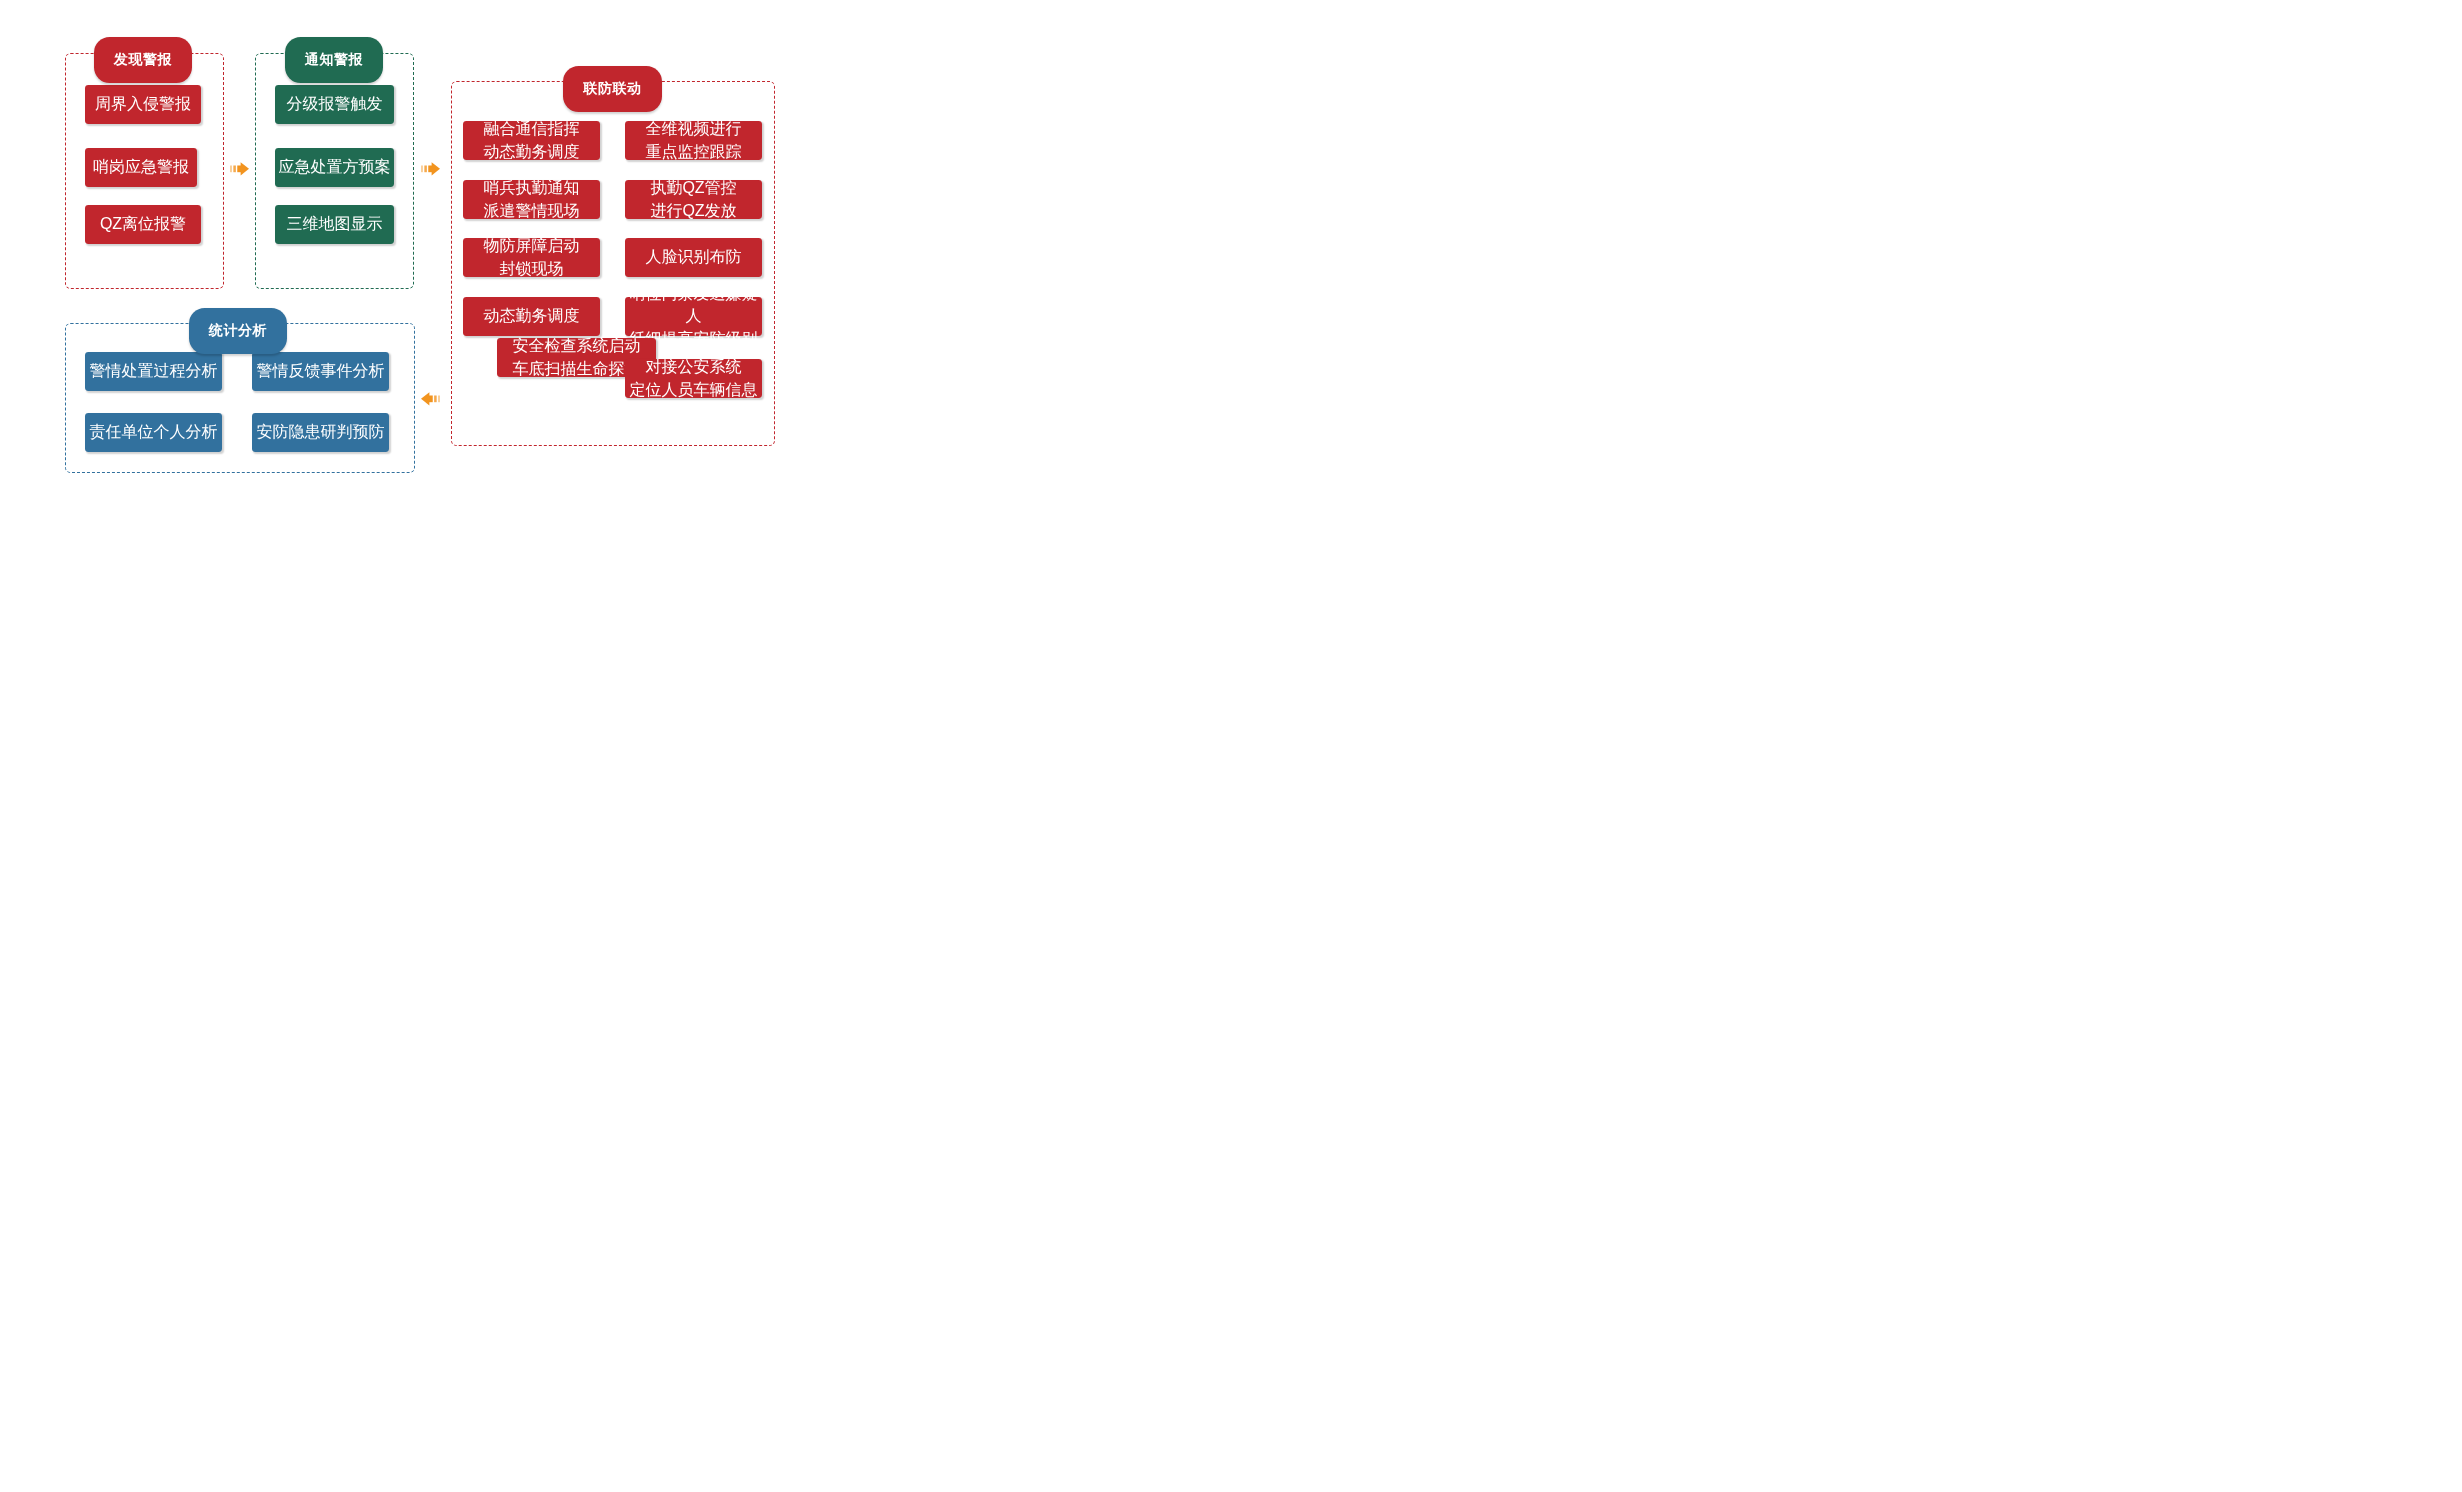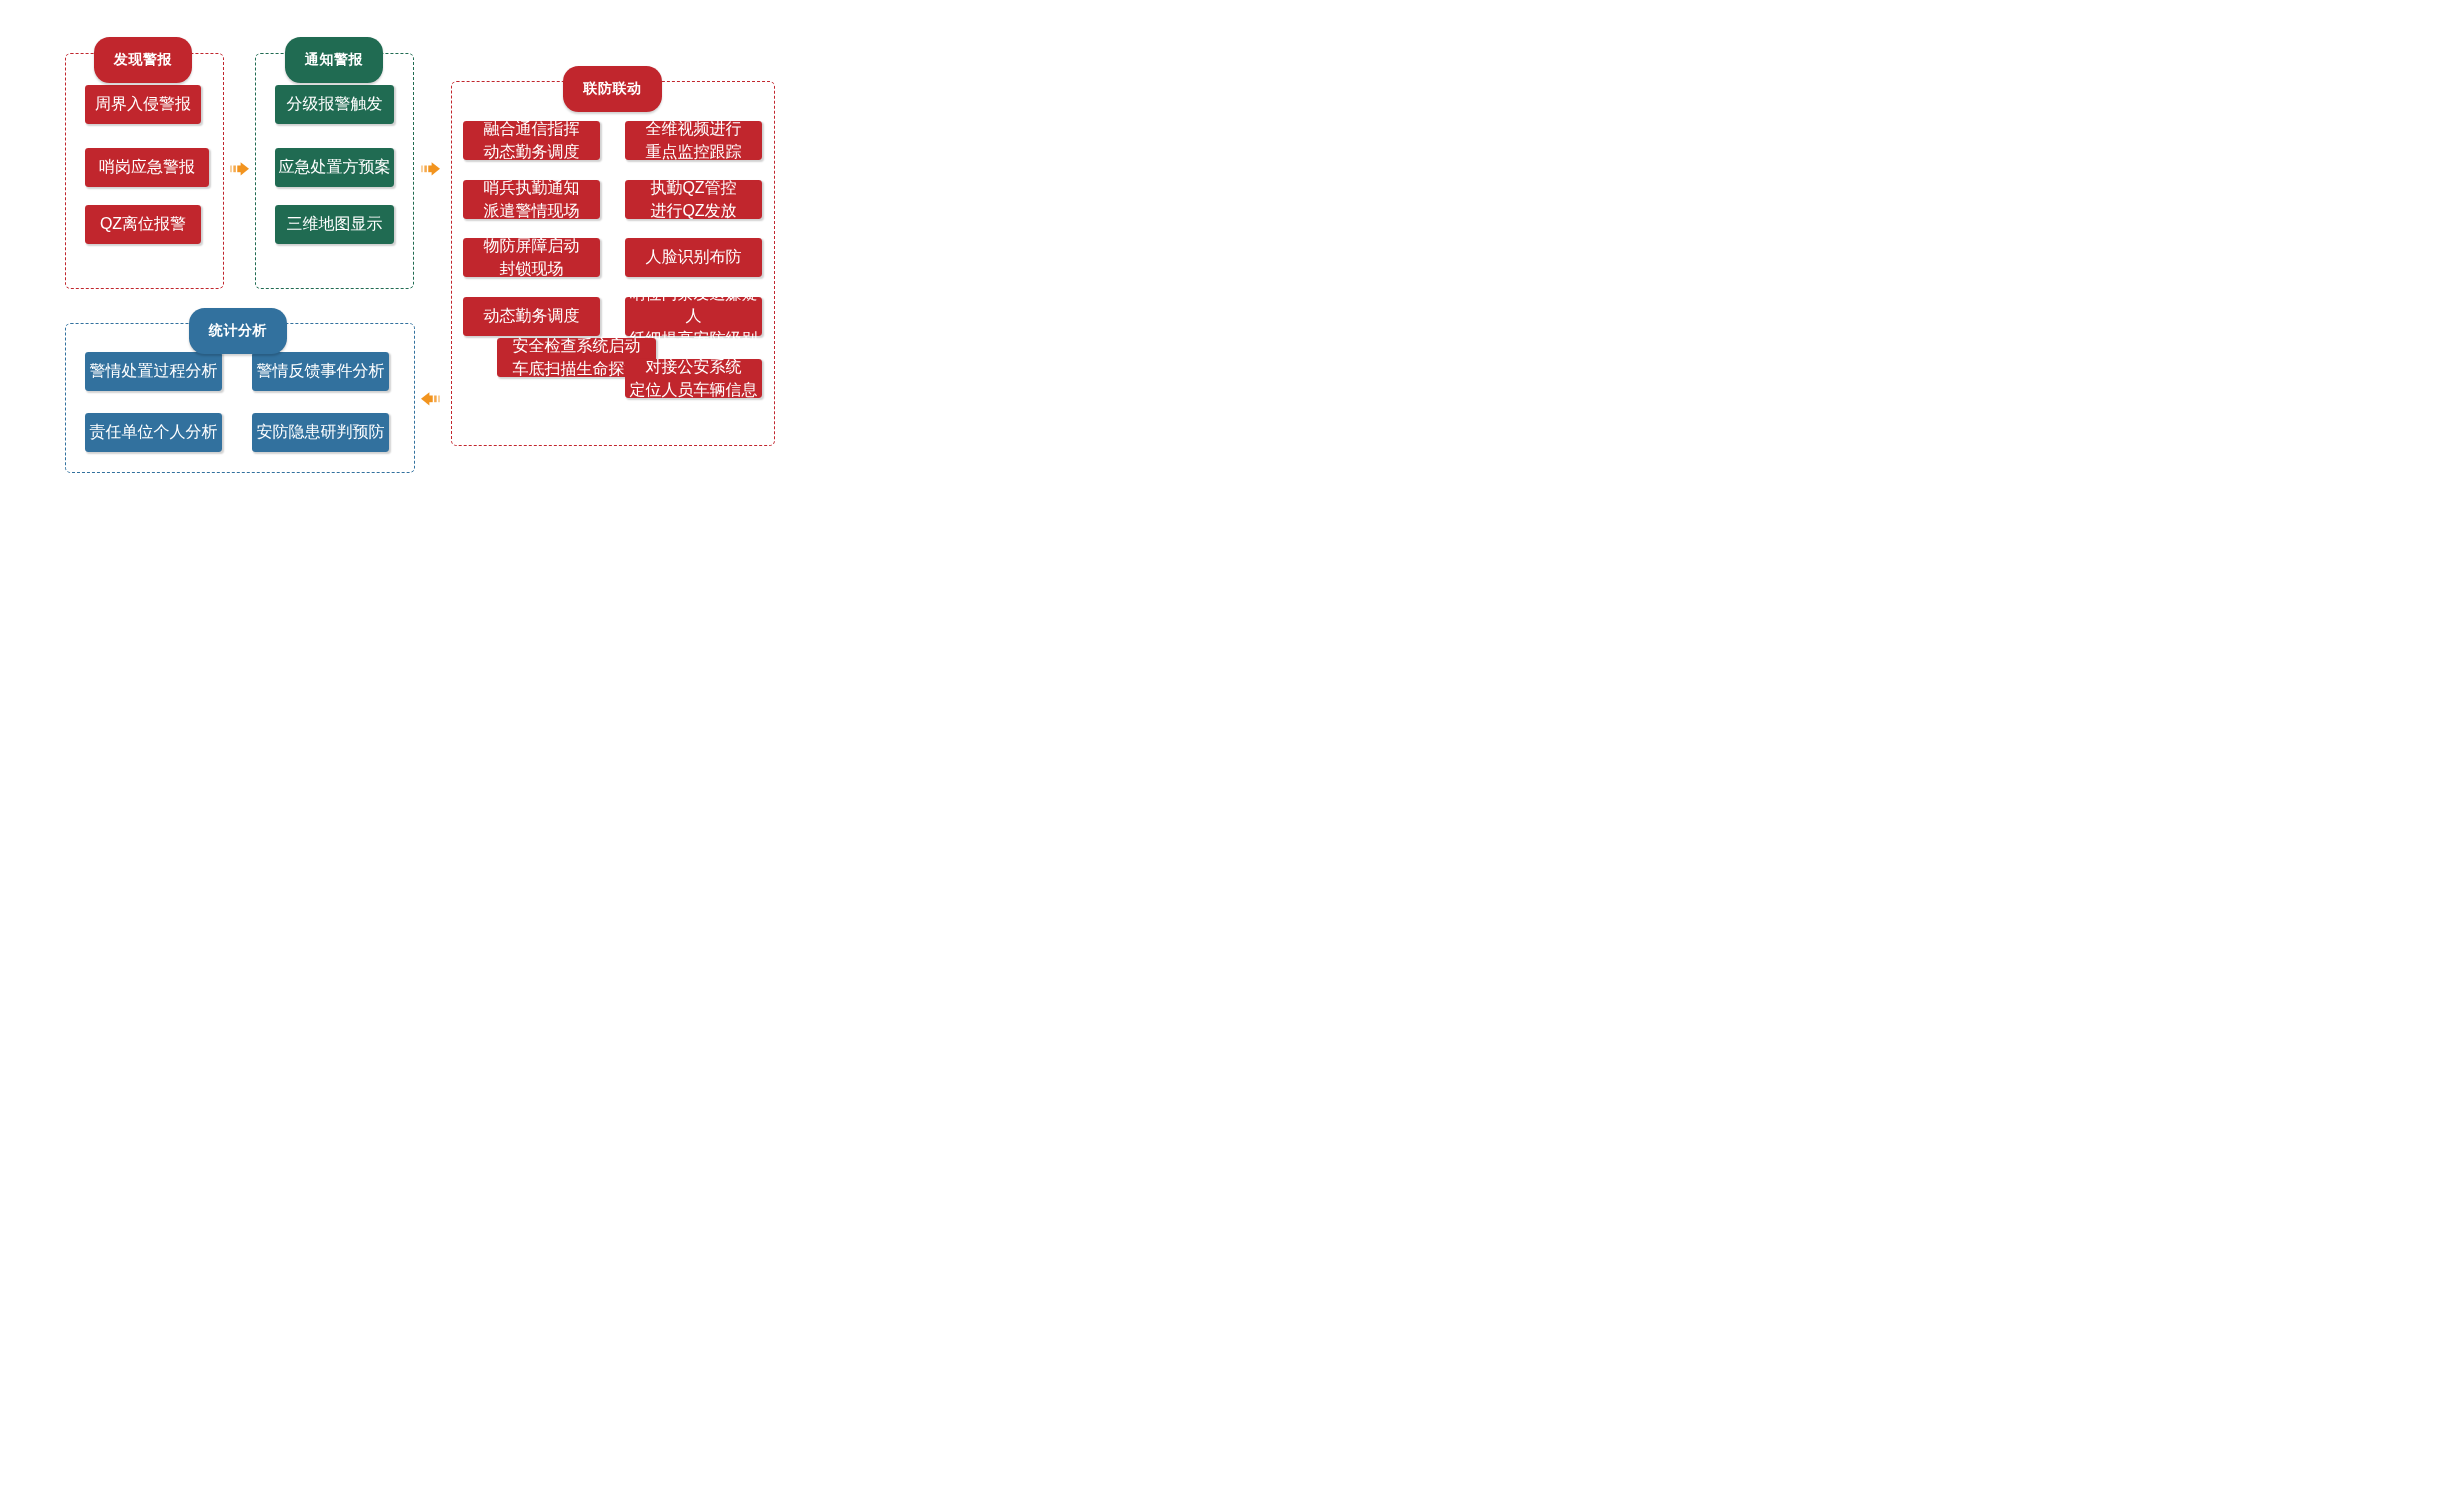--- a/index.html
+++ b/index.html
@@ -41,21 +41,21 @@
   <div class="panel green" style="left:255px;top:53px;width:157px;height:234px;"></div>
   <div class="panel red" style="left:451px;top:81px;width:322px;height:363px;"></div>
   <div class="panel blue" style="left:65px;top:323px;width:348px;height:148px;"></div>
 
   <div class="pill red" style="left:94px;top:37px;width:98px;">发现警报</div>
   <div class="pill green" style="left:285px;top:37px;width:98px;">通知警报</div>
   <div class="pill red" style="left:563px;top:66px;width:99px;">联防联动</div>
   <div class="pill blue" style="left:189px;top:308px;width:98px;">统计分析</div>
 
   <div class="node red" style="left:85px;top:85px;width:116px;height:39px;">周界入侵警报</div>
-  <div class="node red" style="left:85px;top:148px;width:124px;height:39px;">哨岗应急警报</div>
+  <div class="node red" style="left:85px;top:148px;width:112px;height:39px;">哨岗应急警报</div>
   <div class="node red" style="left:85px;top:205px;width:116px;height:39px;">QZ离位报警</div>
 
   <div class="node green" style="left:275px;top:85px;width:119px;height:39px;">分级报警触发</div>
   <div class="node green" style="left:275px;top:148px;width:119px;height:39px;">应急处置方预案</div>
   <div class="node green" style="left:275px;top:205px;width:119px;height:39px;">三维地图显示</div>
 
   <div class="node red" style="left:463px;top:121px;width:137px;height:39px;">融合通信指挥
 动态勤务调度</div>
   <div class="node red" style="left:625px;top:121px;width:137px;height:39px;">全维视频进行
 重点监控跟踪</div>

